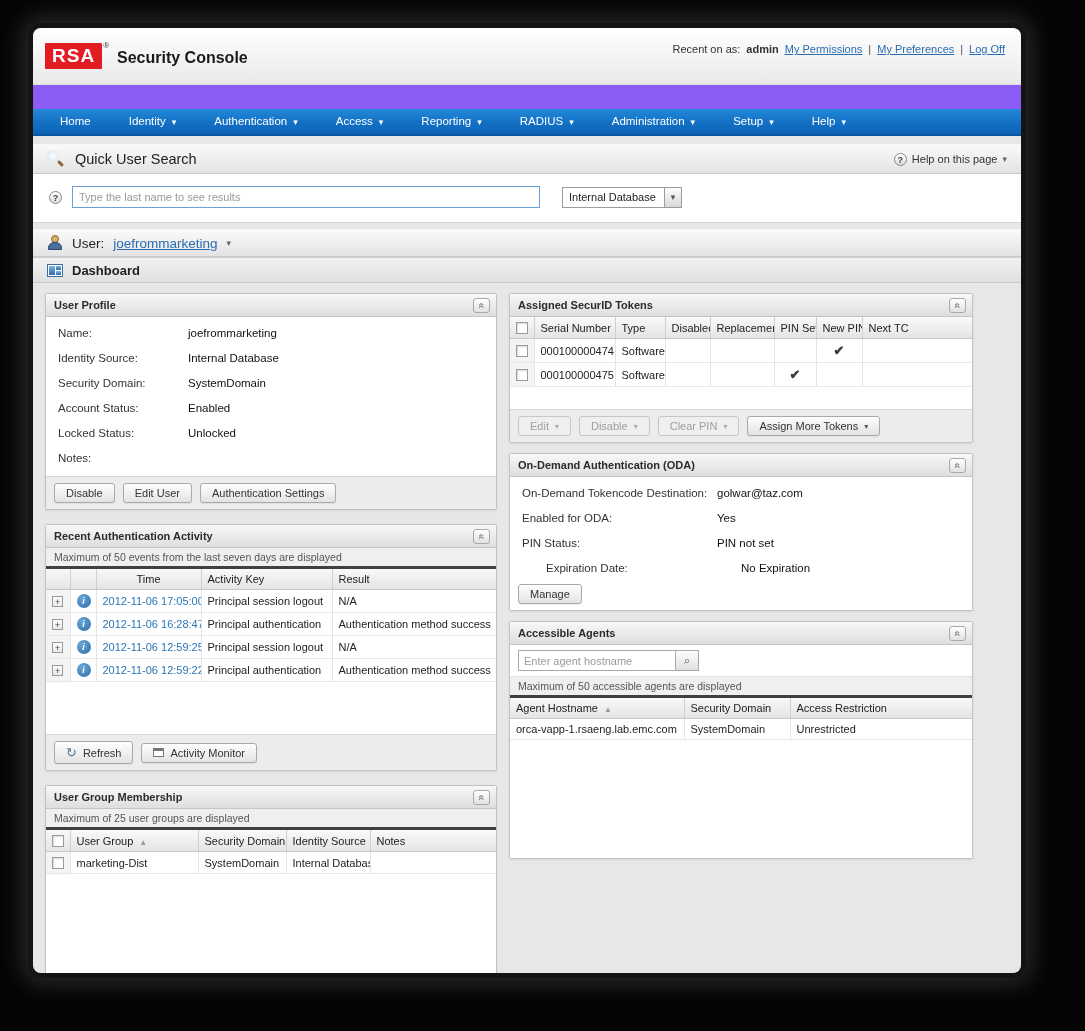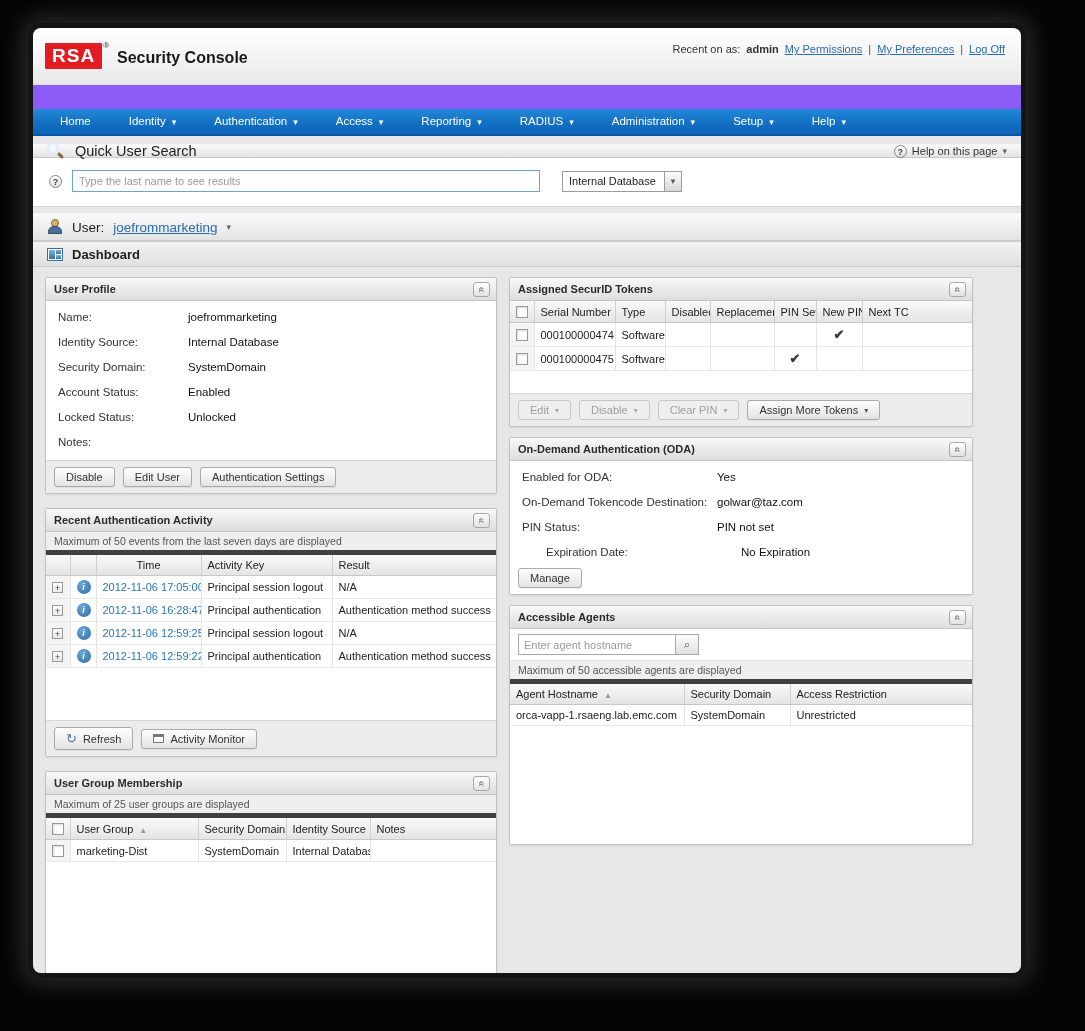--- a/index.html
+++ b/index.html
@@ -41,21 +41,21 @@
     display:flex; align-items:center; gap:6px; height:100%; line-height:25px;
   }
   .nav-item .caret { font-size:9px; margin-top:1px; }
   
   .content { background:#e7e7e7; height:calc(100% - 86px); overflow:hidden; }
   .bar {
     background:linear-gradient(#fafafa, #e3e3e3);
     border-top:1px solid #f5f5f5; border-bottom:1px solid #c9c9c9;
     display:flex; align-items:center; padding:0 14px;
   }
-  .bar-search { height:14px; margin-top:8px; justify-content:space-between; }
+  .bar-search { height:30px; margin-top:8px; justify-content:space-between; }
   .bar-title { font-size:14.5px; color:#222; margin-left:10px; }
   .help-page { font-size:11px; color:#333; display:flex; align-items:center; gap:5px; cursor:pointer; }
   .qmark {
     display:inline-block; width:13px; height:13px; border:1px solid #888; border-radius:50%;
     background:linear-gradient(#fff,#ddd); color:#444; font-size:9px; font-weight:bold;
     text-align:center; line-height:12px;
   }
   .tiny-caret { font-size:9px; color:#666; }
   .search-band { background:#fff; border-bottom:1px solid #d5d5d5; padding:12px 14px 14px 16px; display:flex; align-items:center; gap:10px; }
   .search-input {
@@ -119,21 +119,21 @@
   .btn.disabled { color:#9e9e9e; border-color:#c6c6c6; background:#efefef; cursor:default; box-shadow:none; }
   .btn .bcaret { font-size:8px; color:#555; }
   .btn.disabled .bcaret { color:#aaa; }
   
   .kv { padding:10px 12px 8px 12px; }
   .kv-row { display:flex; font-size:11.5px; color:#222; margin-bottom:13px; }
   .kv-row .k { width:130px; color:#333; }
   .kv-row .v { color:#111; }
   .kv-wide .k { width:195px; }
   
-  .note { background:#efefef; border-bottom:5px solid #404040; font-size:10.5px; color:#555; padding:3px 8px; }
+  .note { background:#efefef; border-bottom:3px solid #404040; font-size:10.5px; color:#555; padding:3px 8px; }
   table { border-collapse:collapse; width:100%; table-layout:fixed; }
   th {
     background:linear-gradient(#f9f9f9,#e4e4e4); font-size:11px; font-weight:normal; color:#222;
     text-align:left; padding:4px 6px; border-right:1px solid #d0d0d0; border-bottom:1px solid #c8c8c8;
     white-space:nowrap; overflow:hidden;
   }
   th.last { border-right:none; }
   td {
     font-size:11px; color:#222; padding:4px 6px; border-right:1px solid #e4e4e4;
     border-bottom:1px solid #e8e8e8; white-space:nowrap; overflow:hidden; background:#fff;
@@ -524,26 +524,26 @@
 
         <div class="panel">
           <div class="panel-hd">
             <span class="t">On-Demand Authentication (ODA)</span>
             <span class="collapse-btn">
                 <span>«</span>
               </span>
           </div>
           <div class="kv">
             <div class="kv-row kv-wide">
+                <span class="k">On-Demand Tokencode Destination:</span>
+                <span class="v">golwar@taz.com</span>
+              </div>
+            <div class="kv-row kv-wide">
                 <span class="k">Enabled for ODA:</span>
                 <span class="v">Yes</span>
-              </div>
-            <div class="kv-row kv-wide">
-                <span class="k">On-Demand Tokencode Destination:</span>
-                <span class="v">golwar@taz.com</span>
               </div>
             <div class="kv-row kv-wide">
                 <span class="k">PIN Status:</span>
                 <span class="v">PIN not set</span>
               </div>
             <div class="kv-row kv-wide" style="margin-bottom:2px;padding-left:24px;">
                 <span class="k">Expiration Date:</span>
                 <span class="v">No Expiration</span>
               </div>
           </div>

